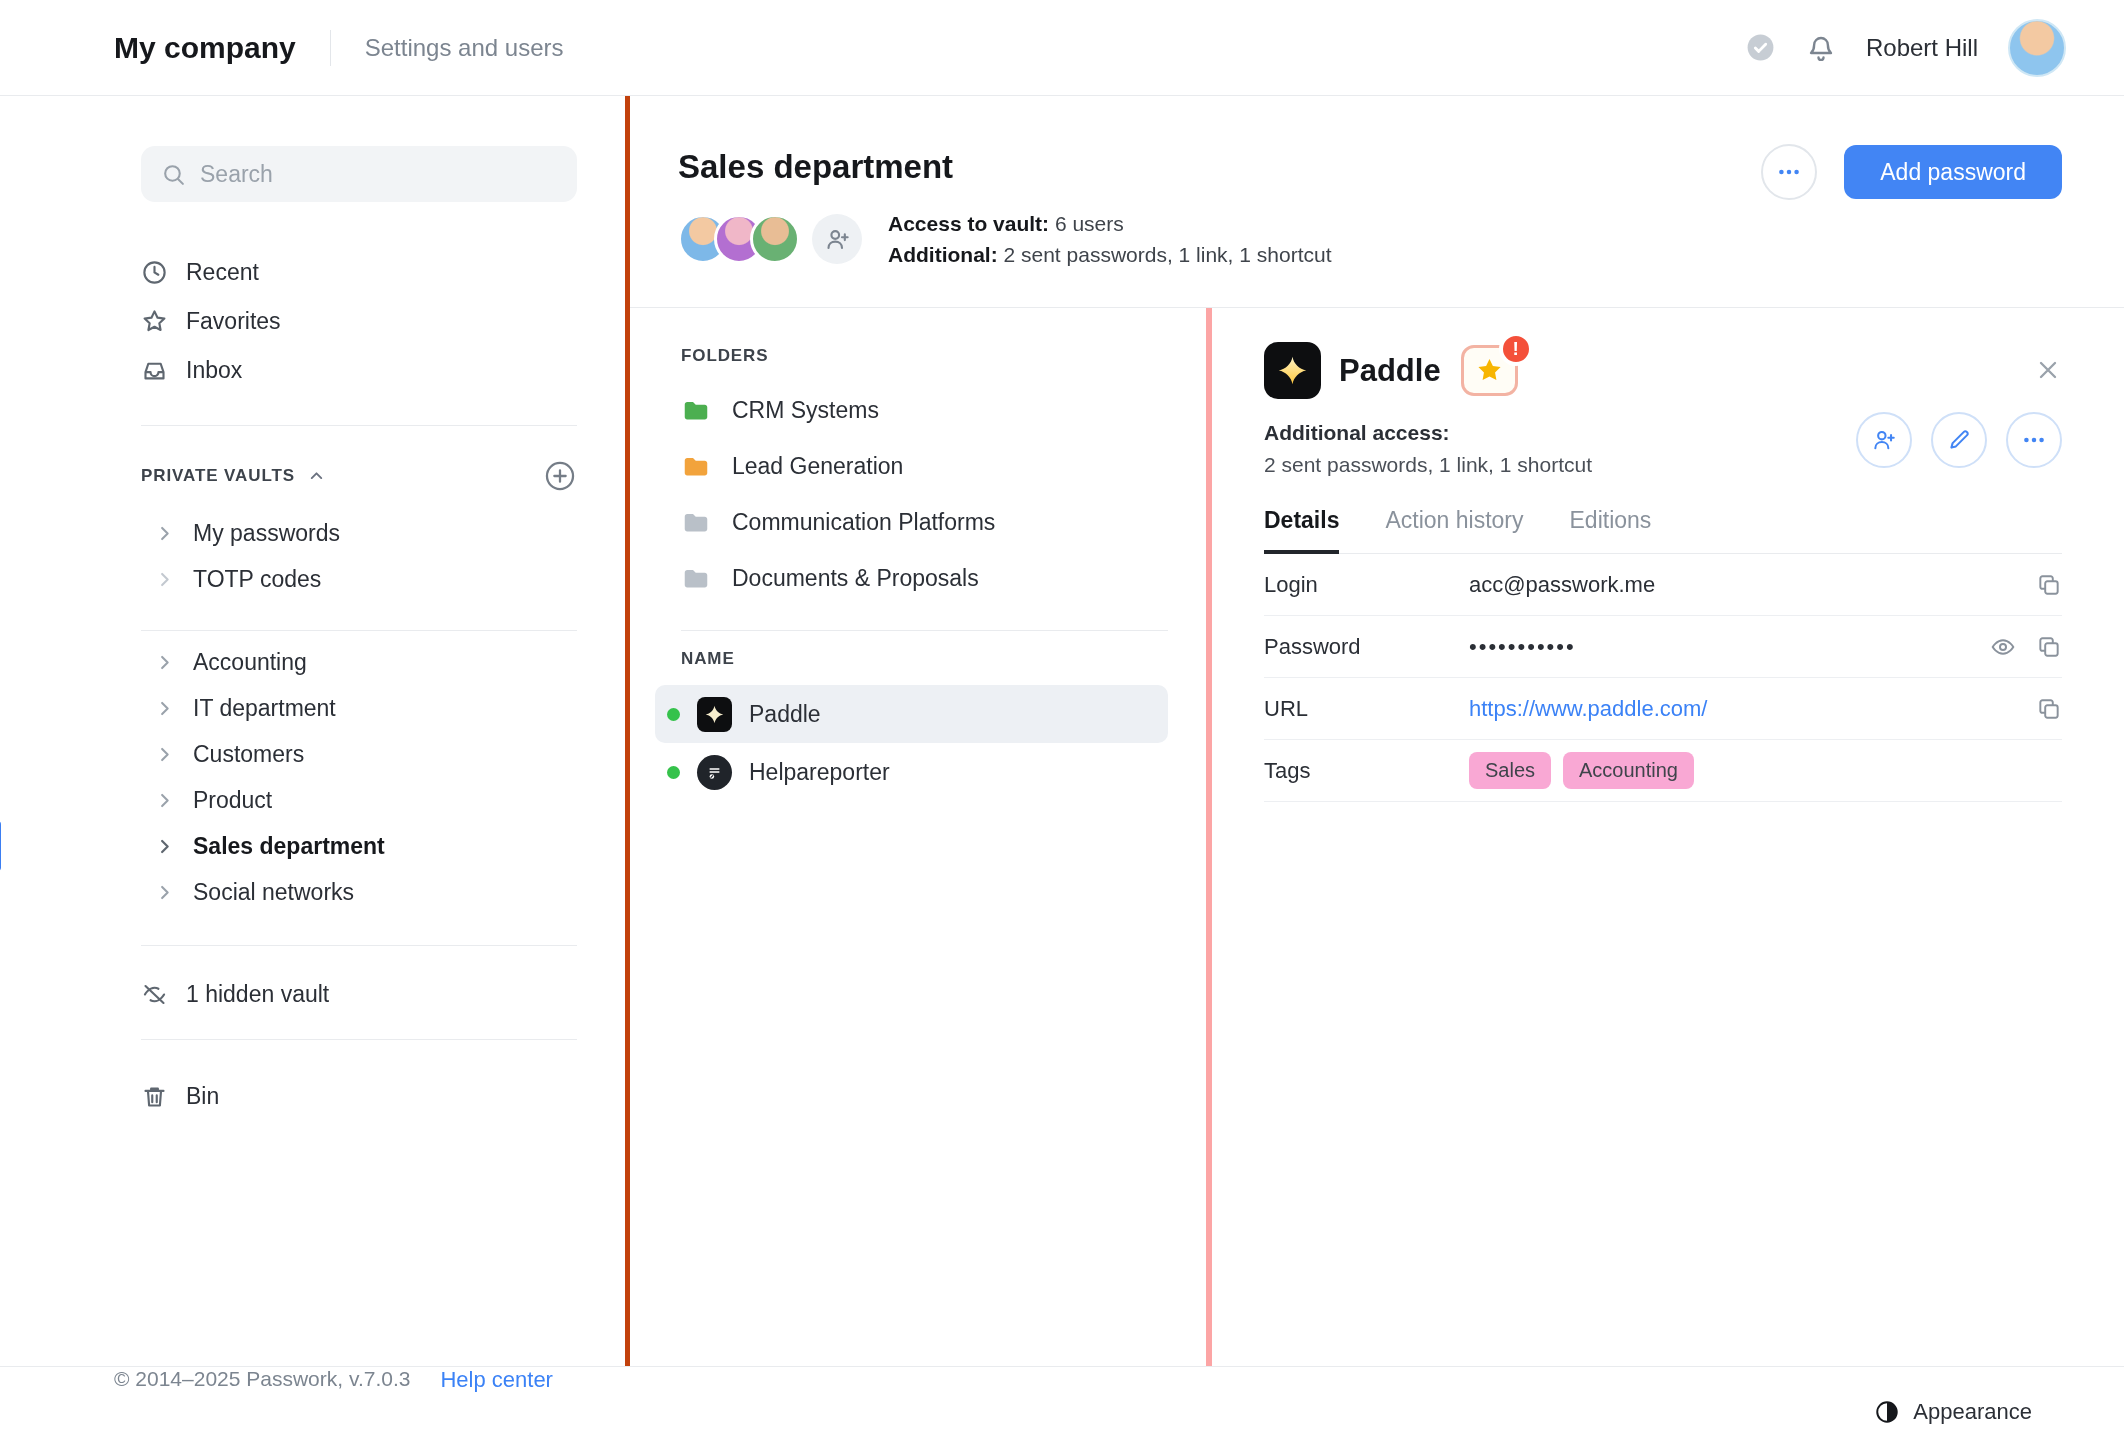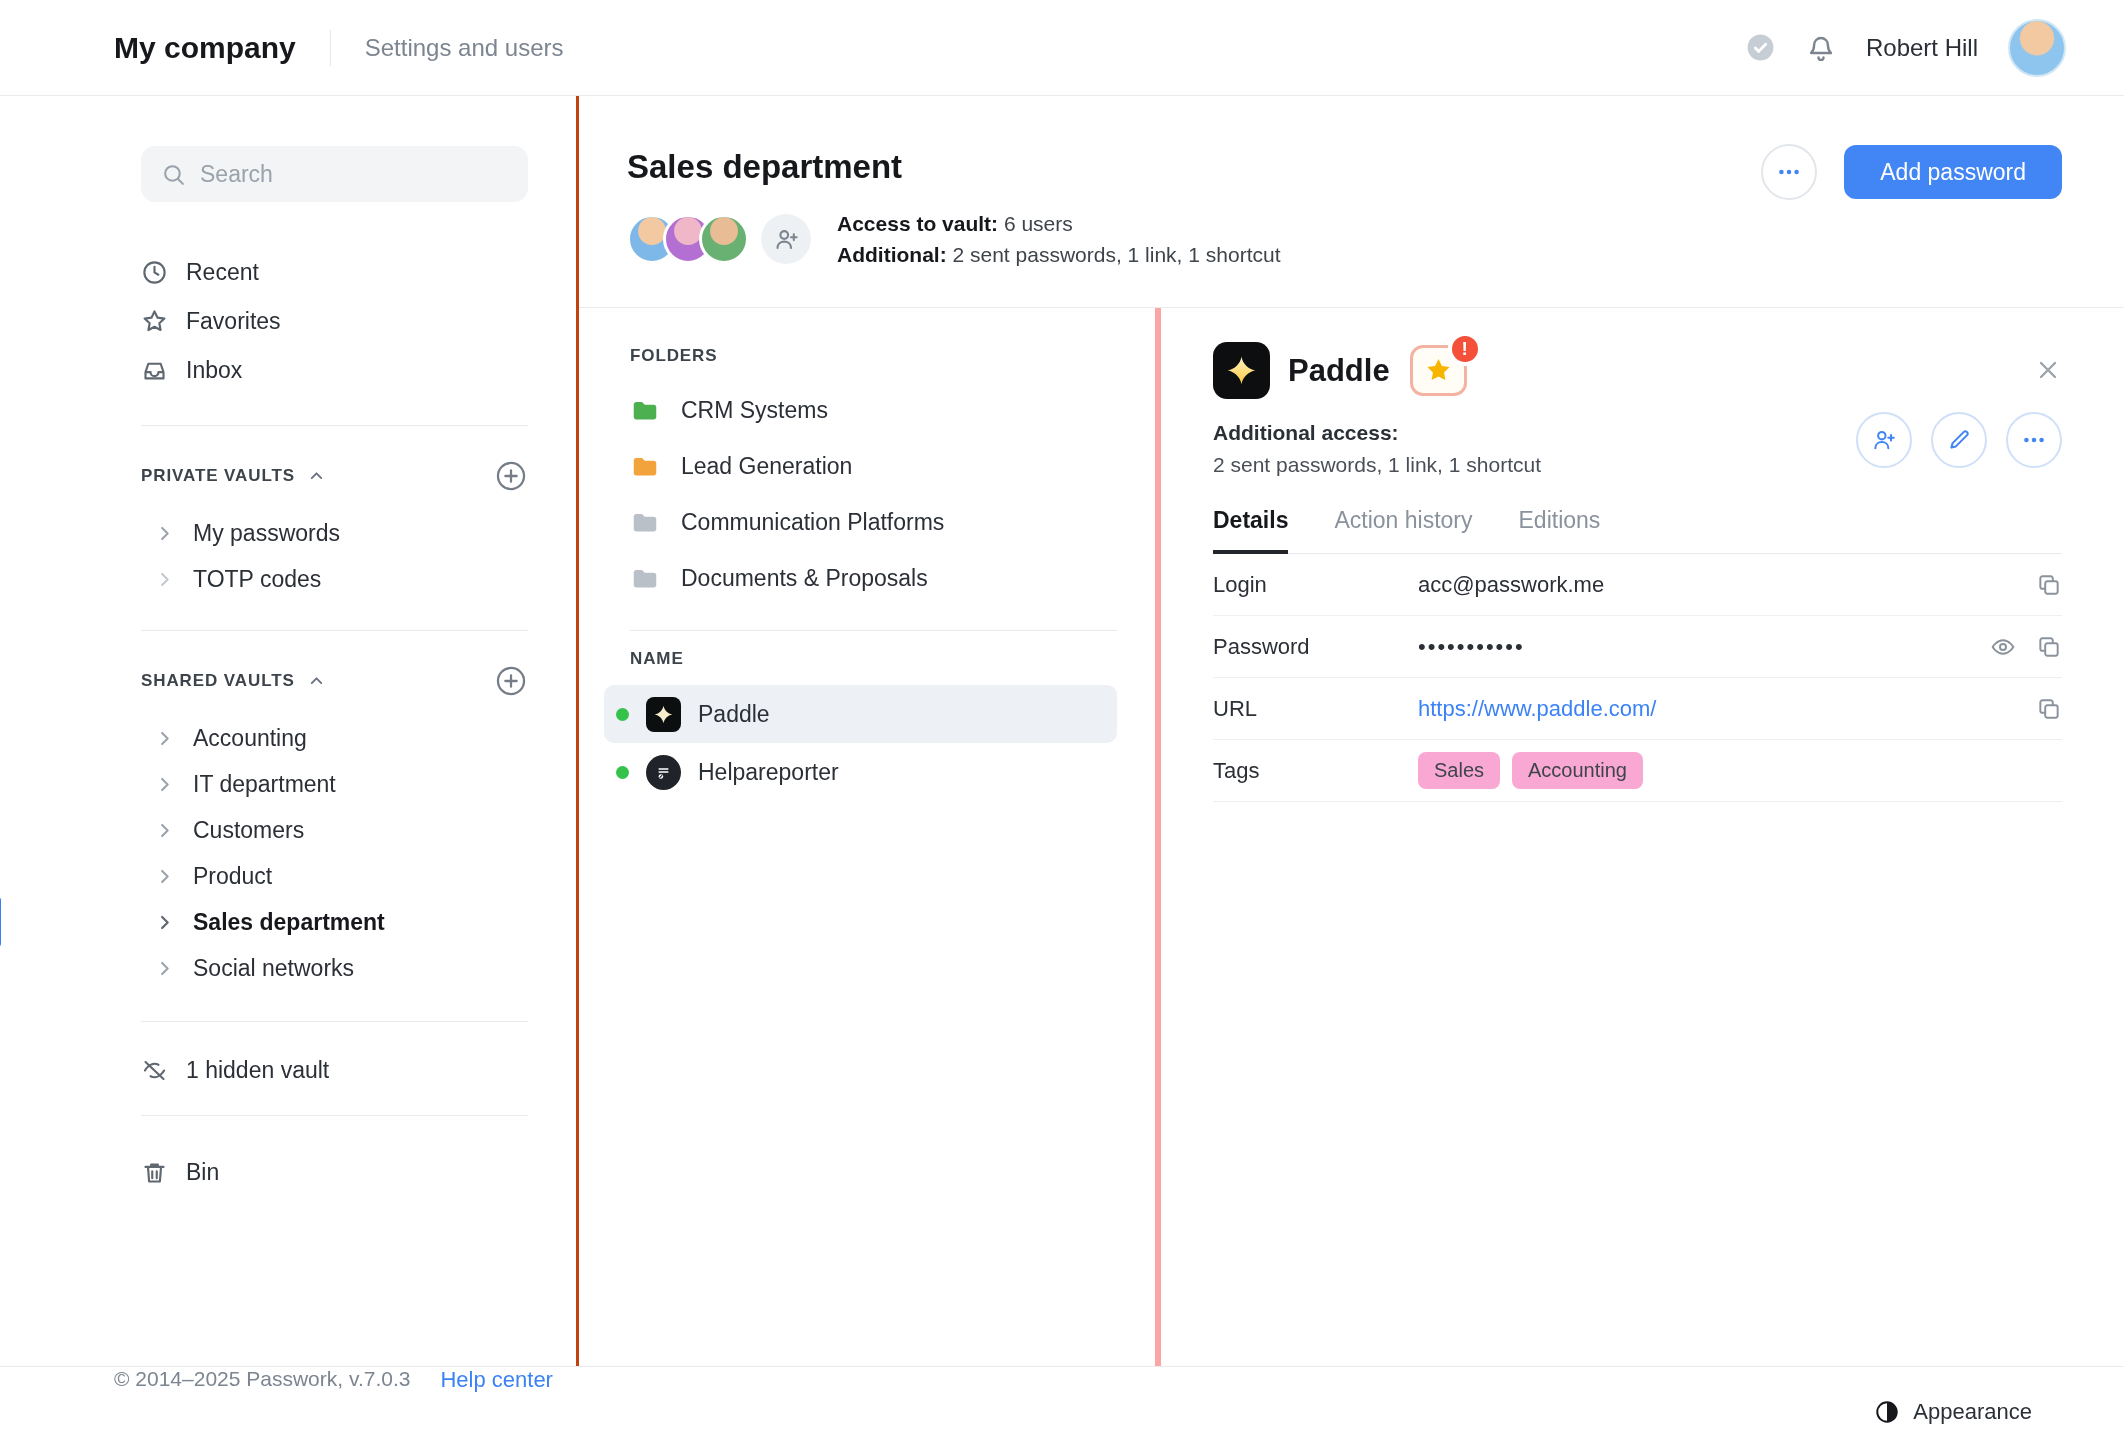--- a/index.html
+++ b/index.html
@@ -18,21 +18,21 @@
   .tb-section { font-size:24px; color:#7c8590; }
   .tb-spacer { flex:1; }
   .tb-right { display:flex; align-items:center; gap:30px; }
   .tb-user { font-size:24px; color:#2b2f36; }
   .avatar-big { width:58px; height:58px; border-radius:50%;
     background: radial-gradient(circle at 50% 32%, #f3c9a2 36%, #8ec5ee 39%);
     border:2px solid #cfe7f5; }
 
   
   .body { flex:1; display:flex; min-height:0; }
-  .sidebar { width:579px; flex:none; border-right:3px solid #c2410c;
+  .sidebar { width:630px; flex:none; border-right:5px solid #c2410c;
     padding:50px 48px 0 141px; position:relative; }
   .main { flex:1; display:flex; flex-direction:column; min-width:0; }
 
   
   .search { height:56px; background:#f2f4f6; border-radius:14px; display:flex;
     align-items:center; padding:0 20px; gap:14px; color:#9aa2ab; }
   .search input { border:0; background:transparent; outline:none; width:100%;
     font-size:23px; color:#2b2f36; font-family:"Liberation Sans", sans-serif; }
   .search input::placeholder { color:#9aa2ab; }
   .nav { margin-top:46px; }
@@ -238,31 +238,20 @@
         <div class="vault-item">
           <svg style="color:#c3c9d0" viewBox="0 0 24 24" fill="none" stroke="currentColor" stroke-width="2.6" stroke-linecap="round" stroke-linejoin="round">
                 <path d="M9 5l7 7-7 7"></path>
               </svg>
           <span>TOTP codes</span>
         </div>
       </div>
 
       <div class="side-div" style="margin-top:28px"></div>
 
-      <div class="section-head">
-        <span class="section-title">SHARED VAULTS</span>
-        <svg class="caret" viewBox="0 0 24 24" fill="none" stroke="#6b7280" stroke-width="2.4" stroke-linecap="round" stroke-linejoin="round">
-              <path d="M6 14l6-6 6 6"></path>
-            </svg>
-        <span class="sh-spacer"></span>
-        <svg class="plus" viewBox="0 0 24 24" fill="none" stroke="currentColor" stroke-width="1.6" stroke-linecap="round">
-              <circle cx="12" cy="12" r="9.2"></circle>
-              <path d="M12 8v8M8 12h8"></path>
-            </svg>
-      </div>
       <div class="vault-list">
         <div class="vault-item">
           <svg viewBox="0 0 24 24" fill="none" stroke="currentColor" stroke-width="2.6" stroke-linecap="round" stroke-linejoin="round">
                 <path d="M9 5l7 7-7 7"></path>
               </svg>
           <span>Accounting</span>
         </div>
         <div class="vault-item">
           <svg viewBox="0 0 24 24" fill="none" stroke="currentColor" stroke-width="2.6" stroke-linecap="round" stroke-linejoin="round">
                 <path d="M9 5l7 7-7 7"></path>

